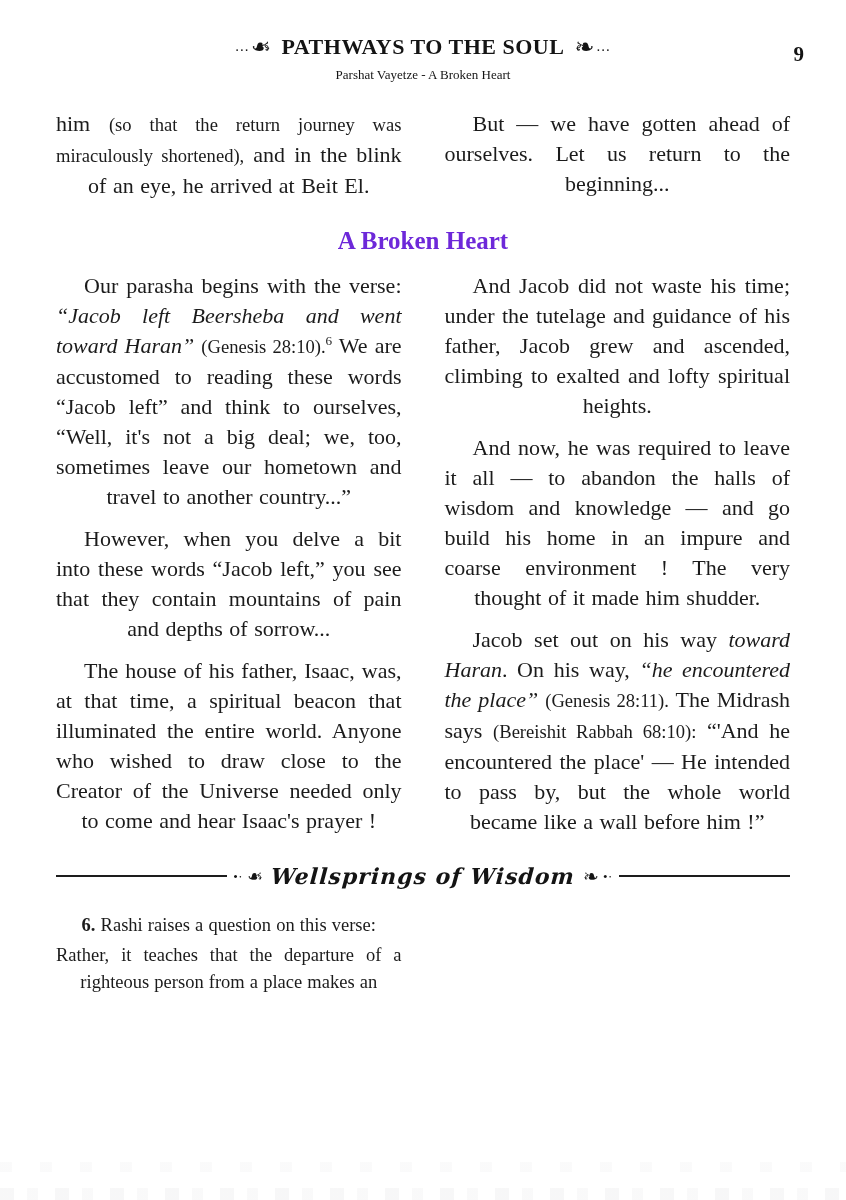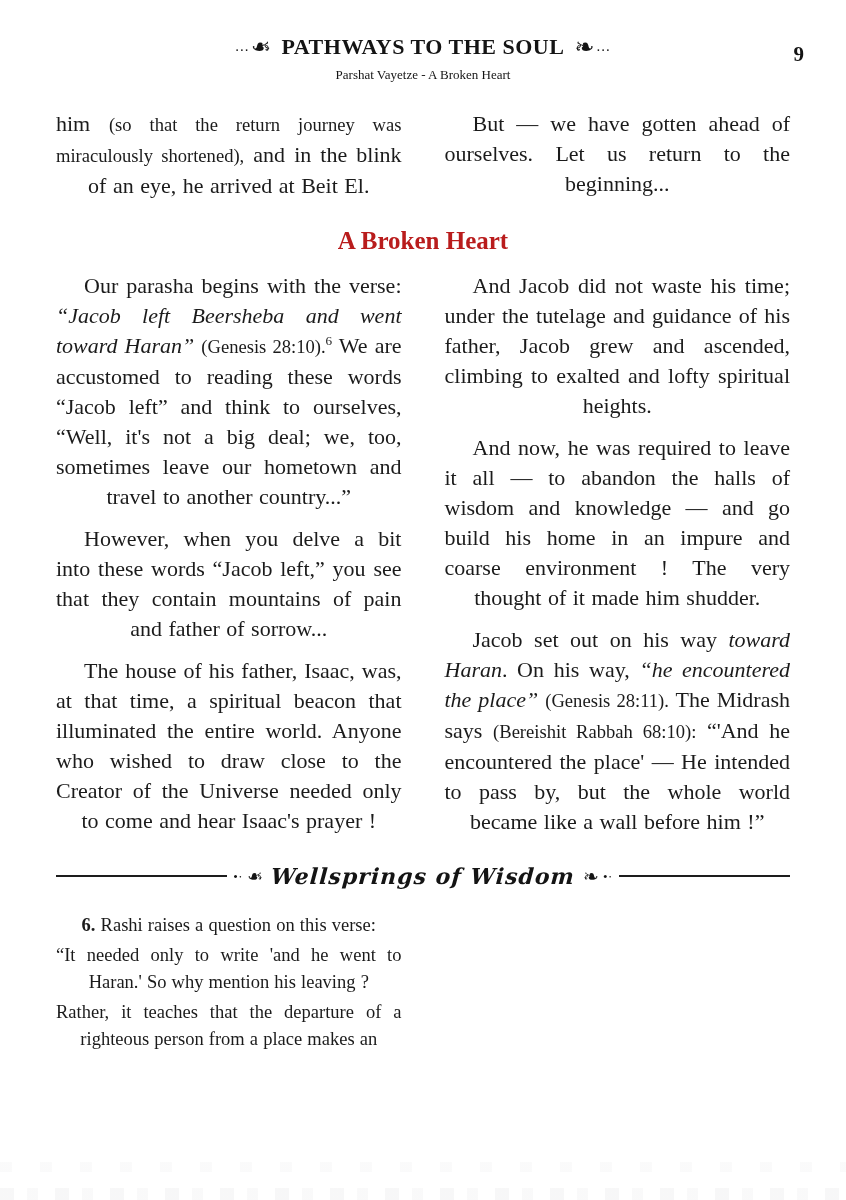--- a/index.html
+++ b/index.html
@@ -47,21 +47,21 @@
   }
   .col-left-intro .para:first-child { text-indent:0; }
 
   .s-i  { font-style:italic; }
   .s-sm { font-size:0.845em; }
   .s-b  { font-weight:bold; }
   .s-sup{ font-size:0.6em; vertical-align:super; line-height:0; }
 
   
   .section-heading {
-    text-align:center; font-size:25px; font-weight:bold; color:#b91c1c;
+    text-align:center; font-size:25px; font-weight:bold; color:#6d28d9;
     margin-top:14px; margin-bottom:16px;
   }
 
   
   .wellsprings {
     display:flex; align-items:center; margin-top:14px;
     color:#141414;
   }
   .rule { flex:1; height:0; border-top:2px solid #1d1d1d; }
   .divider-center {
@@ -126,21 +126,21 @@
     <div class="col-right-intro">
         <p class="para"><span>But — we have gotten ahead of ourselves. Let us return to the beginning...</span></p>
       </div>
   </div>
 
   <div class="section-heading">A Broken Heart</div>
 
   <div class="twocol">
     <div>
         <p class="para"><span>Our parasha begins with the verse: </span><span class="s-i">“Jacob left Beersheba and went toward Haran”</span><span> </span><span class="s-sm">(Genesis 28:10).</span><span class="s-sup">6</span><span> We are accustomed to reading these words “Jacob left” and think to ourselves, “Well, it's not a big deal; we, too, sometimes leave our hometown and travel to another country...”</span></p>
-        <p class="para"><span>However, when you delve a bit into these words “Jacob left,” you see that they contain mountains of pain and father of sorrow...</span></p>
+        <p class="para"><span>However, when you delve a bit into these words “Jacob left,” you see that they contain mountains of pain and depths of sorrow...</span></p>
         <p class="para"><span>The house of his father, Isaac, was, at that time, a spiritual beacon that illuminated the entire world. Anyone who wished to draw close to the Creator of the Universe needed only to come and hear Isaac's prayer !</span></p>
       </div>
     <div>
         <p class="para"><span>And Jacob did not waste his time; under the tutelage and guidance of his father, Jacob grew and ascended, climbing to exalted and lofty spiritual heights.</span></p>
         <p class="para"><span>And now, he was required to leave it all — to abandon the halls of wisdom and knowledge — and go build his home in an impure and coarse environment ! The very thought of it made him shudder.</span></p>
         <p class="para"><span>Jacob set out on his way </span><span class="s-i">toward Haran</span><span>. On his way, </span><span class="s-i">“he encountered the place”</span><span> </span><span class="s-sm">(Genesis 28:11).</span><span> The Midrash says </span><span class="s-sm">(Bereishit Rabbah 68:10):</span><span> “'And he encountered the place' — He intended to pass by, but the whole world became like a wall before him !”</span></p>
       </div>
   </div>
 
   <div class="wellsprings">
@@ -151,21 +151,20 @@
       <span class="script-label">Wellsprings of Wisdom</span>
       <span class="fleuron sm">❧</span>
       <span class="dv-dots">•∙</span>
     </span>
     <span class="rule"></span>
   </div>
 
   <div class="twocol footnotes">
     <div>
         <p class="para"><span class="s-b">6.</span><span> Rashi raises a question on this verse:</span></p>
-        <p class="para"><span>“It needed only to write 'and he went to Haran.' So why mention his leaving ?</span></p>
         <p class="para"><span>Rather, it teaches that the departure of a righteous person from a place makes an</span></p>
       </div>
   </div>
 
 </div>
 
 <div class="noise2"></div>
 <div class="noise"></div>
 
 </body></html>

